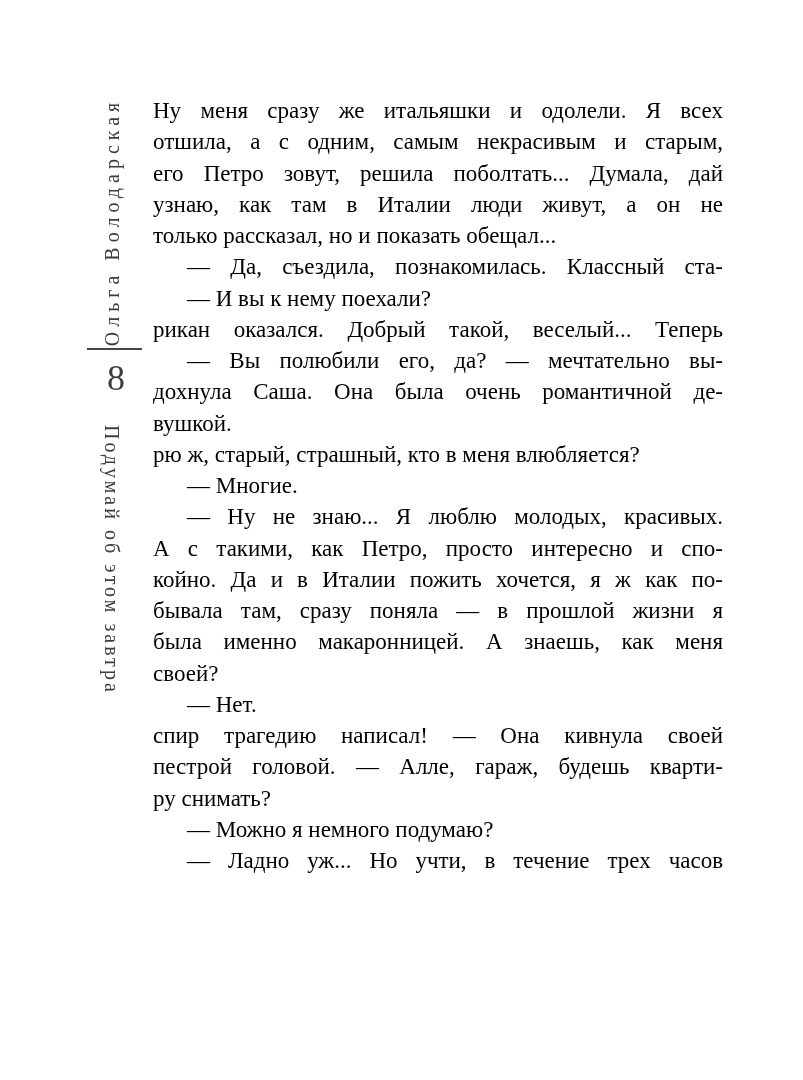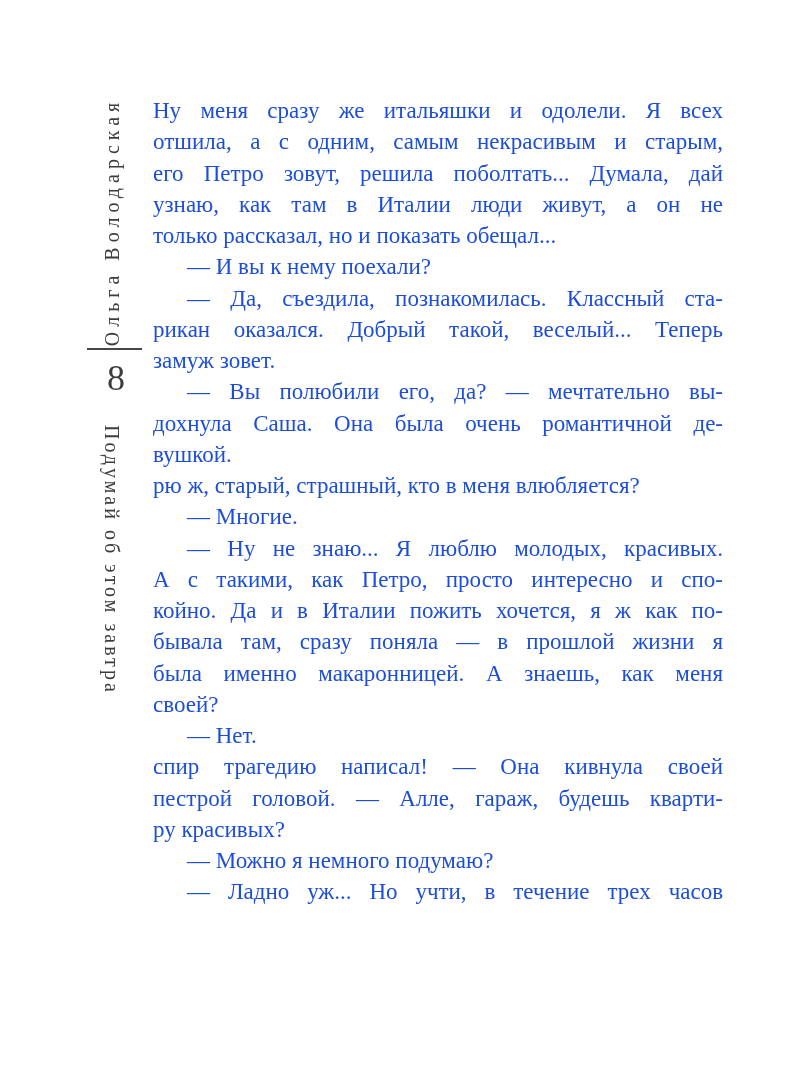--- a/index.html
+++ b/index.html
@@ -60,21 +60,21 @@
   }
 
   
   .body-text {
     position: absolute;
     left: 153px;
     top: 95px;
     width: 570px;
     font-size: 23px;
     line-height: 31.25px;
-    color: #1d4ed8;
+    color: #000000;
   }
   .line {
     text-align: justify;
     text-align-last: justify;
   }
   .line.para-end {
     text-align-last: auto;
     font-family: Liberation Serif, serif;
   }
   .line.indent {
@@ -95,36 +95,35 @@
 
     <div class="vert booktitle">Подумай об этом завтра</div>
   </aside>
 
   <main class="body-text">
       <div class="line">Ну меня сразу же итальяшки и одолели. Я всех</div>
       <div class="line">отшила, а с одним, самым некрасивым и старым,</div>
       <div class="line">его Петро зовут, решила поболтать... Думала, дай</div>
       <div class="line">узнаю, как там в Италии люди живут, а он не</div>
       <div class="line para-end">только рассказал, но и показать обещал...</div>
+      <div class="line indent">— Да, съездила, познакомилась. Классный ста-</div>
       <div class="line indent para-end">— И вы к нему поехали?</div>
-      <div class="line indent">— Да, съездила, познакомилась. Классный ста-</div>
       <div class="line">рикан оказался. Добрый такой, веселый... Теперь</div>
-      <div class="line para-end">замуж зовет.</div>
       <div class="line indent">— Вы полюбили его, да? — мечтательно вы-</div>
       <div class="line">дохнула Саша. Она была очень романтичной де-</div>
       <div class="line para-end">вушкой.</div>
       <div class="line para-end">рю ж, старый, страшный, кто в меня влюбляется?</div>
       <div class="line indent para-end">— Многие.</div>
       <div class="line indent">— Ну не знаю... Я люблю молодых, красивых.</div>
       <div class="line">А с такими, как Петро, просто интересно и спо-</div>
       <div class="line">койно. Да и в Италии пожить хочется, я ж как по-</div>
       <div class="line">бывала там, сразу поняла — в прошлой жизни я</div>
       <div class="line">была именно макаронницей. А знаешь, как меня</div>
       <div class="line para-end">своей?</div>
       <div class="line indent para-end">— Нет.</div>
       <div class="line">спир трагедию написал! — Она кивнула своей</div>
       <div class="line">пестрой головой. — Алле, гараж, будешь кварти-</div>
-      <div class="line para-end">ру красивых?</div>
+      <div class="line para-end">ру снимать?</div>
       <div class="line indent para-end">— Можно я немного подумаю?</div>
       <div class="line indent">— Ладно уж... Но учти, в течение трех часов</div>
     </main>
 
 </div>
 
 </body></html>

